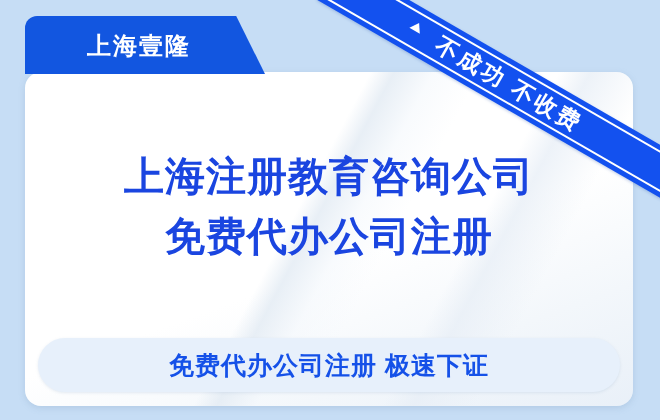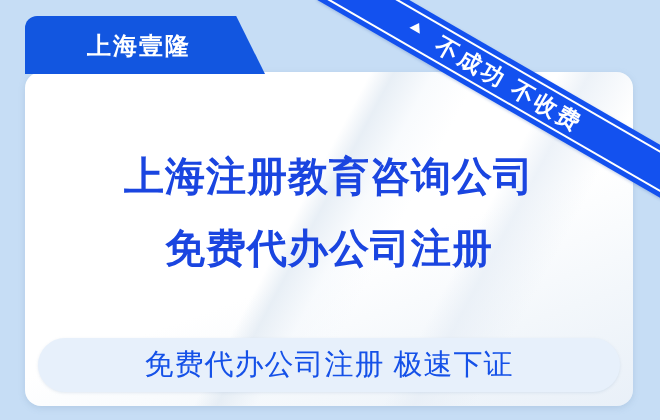--- a/index.html
+++ b/index.html
@@ -92,40 +92,40 @@
     text-align: center;
   }
   .headline-line {
     color: #1a45e0;
     font-size: 40px;
     font-weight: bold;
     letter-spacing: 1px;
     line-height: 1.0;
     white-space: nowrap;
   }
-  #headline-line-1 { margin-bottom: 32px; }
+  #headline-line-1 { margin-bottom: 20px; }
 
   
   #bottom-pill {
     position: absolute;
     left: 13px;
     bottom: 14px;
     width: 582px;
     height: 54px;
     background: #e7f0fb;
     border-radius: 27px;
     display: flex;
     align-items: center;
     justify-content: center;
     box-shadow: 0 1px 3px rgba(150,175,205,0.25);
   }
   #bottom-pill-label {
     color: #1551e8;
-    font-size: 29px;
-    font-weight: normal;
+    font-size: 25px;
+    font-weight: bold;
     letter-spacing: 1px;
     white-space: nowrap;
   }
 
   
   #corner-ribbon {
     position: absolute;
     left: 340px;
     top: -40px;
     width: 420px;

